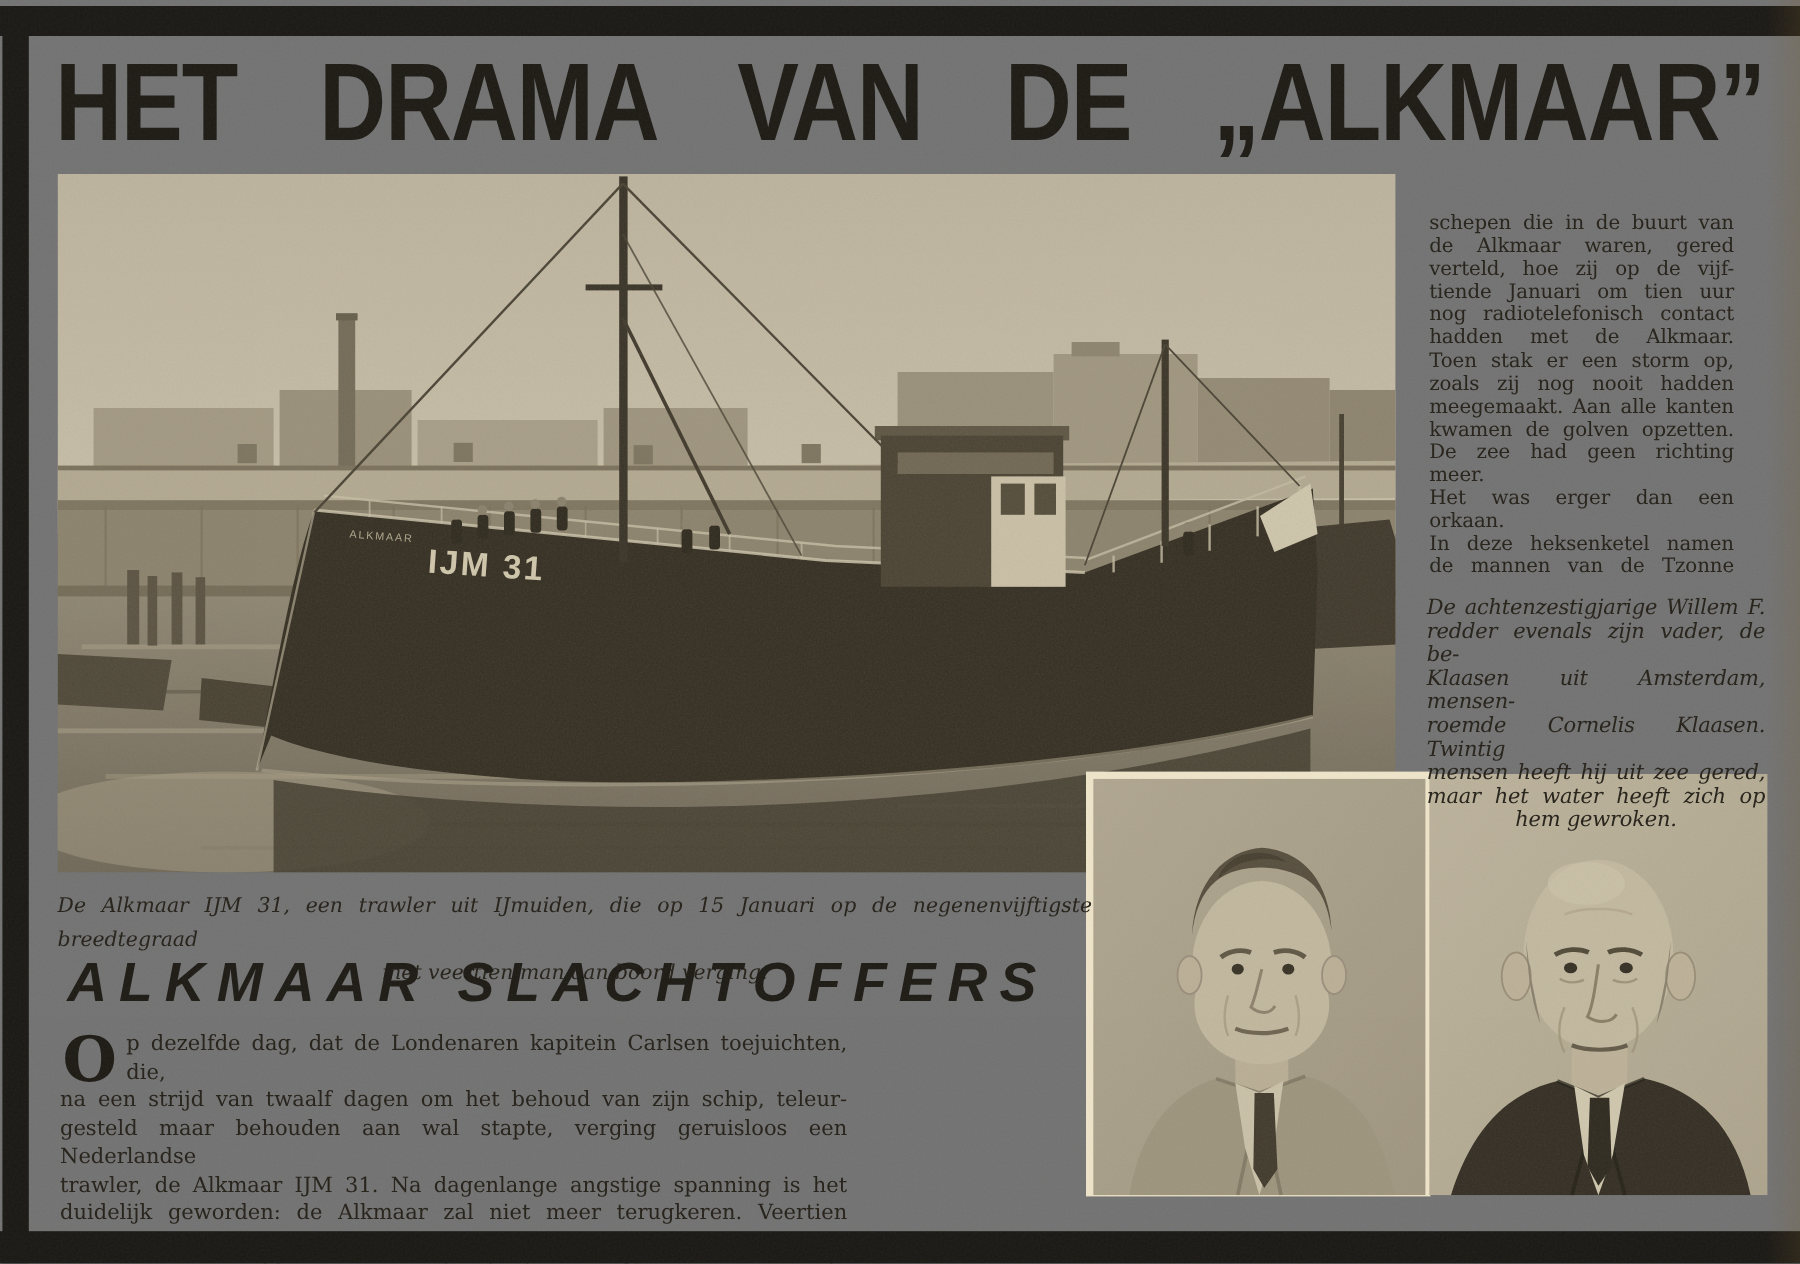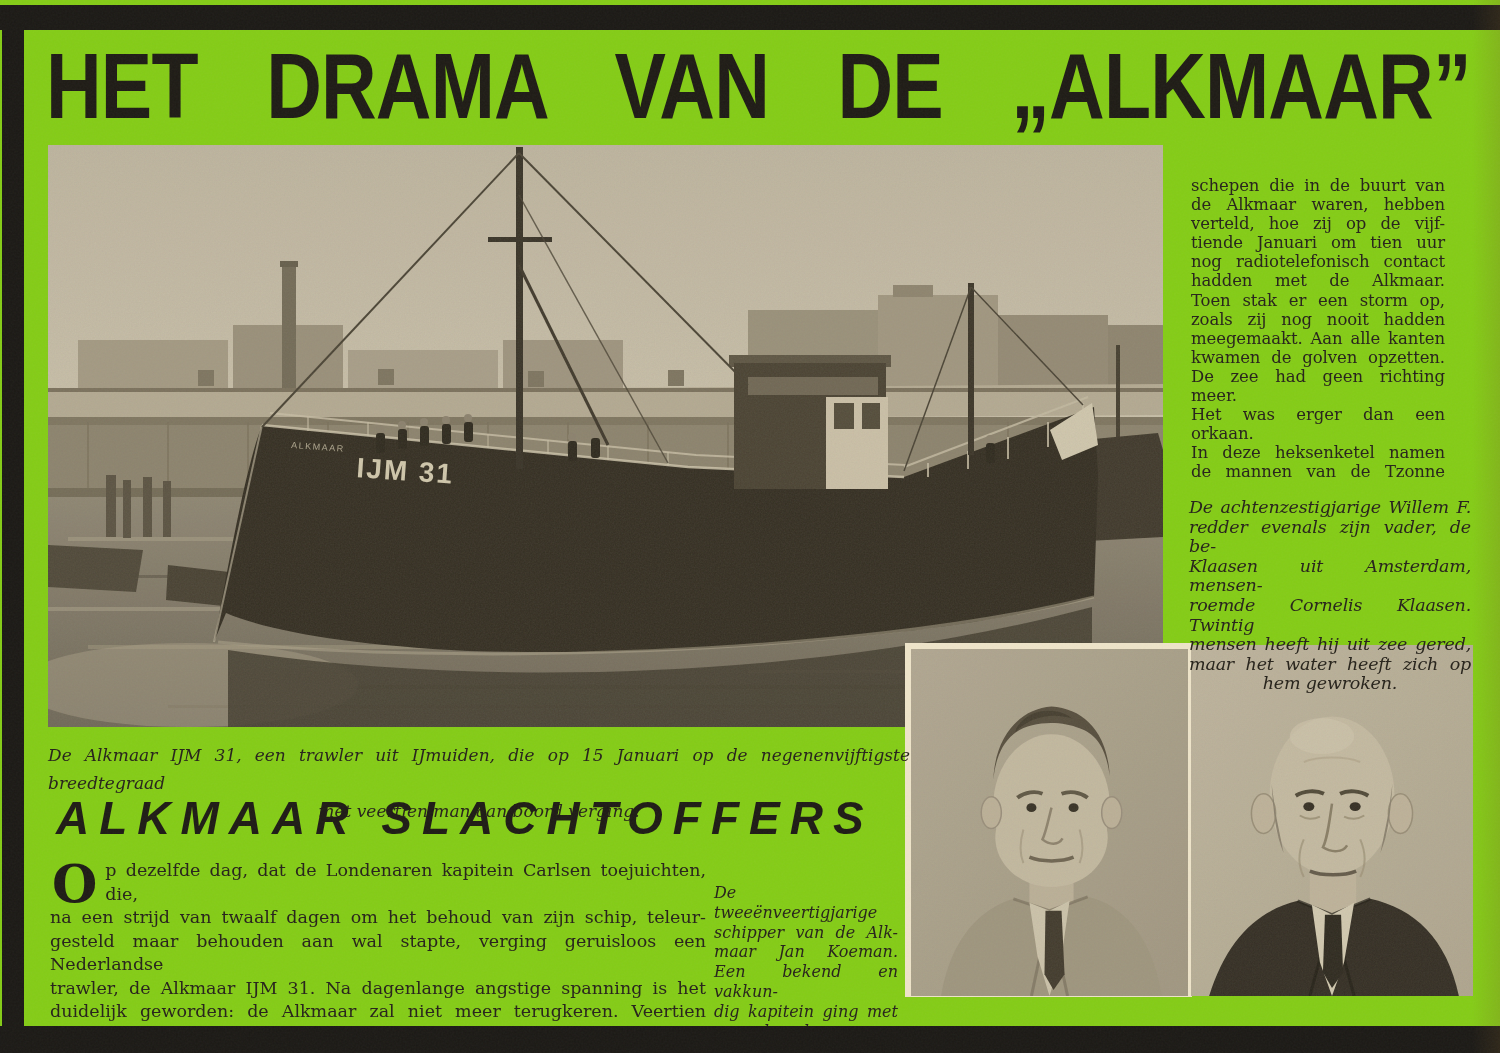--- a/index.html
+++ b/index.html
@@ -1,16 +1,16 @@
 <!DOCTYPE html>
 <html><head>
 <meta charset="utf-8">
 <style>
   html,body{margin:0;padding:0;background:#555;}
-  #page{position:relative;width:1500px;height:1053px;background:#84cc16;overflow:hidden;
+  #page{position:relative;width:1500px;height:1053px;background:#737373;overflow:hidden;
         font-family:"DejaVu Serif",serif;color:#26221a;}
   #page:after{content:"";position:absolute;right:0;top:0;width:28px;height:100%;
         background:linear-gradient(90deg,rgba(0,0,0,0),rgba(120,90,40,.20));z-index:7;pointer-events:none;}
   .abs{position:absolute;}
   .bar{background:#1b1915;z-index:6;}
   #bar-top{left:0;top:5px;width:100%;height:25px;}
   #bar-left{left:2px;top:5px;width:22px;height:1048px;}
   #bar-bottom{left:0;top:1026px;width:100%;height:27px;}
   #headline{left:46px;top:40px;width:1700px;transform:scaleX(.838);transform-origin:0 0;
         font-family:"Liberation Sans",sans-serif;font-weight:700;font-size:92px;line-height:1.0;
@@ -202,21 +202,21 @@
         <text x="243" y="303" transform="rotate(4 243 303)" font-family="Liberation Sans,sans-serif" font-size="9" letter-spacing="1.5" fill="#c9c2ac" opacity=".85">ALKMAAR</text>
         <text x="308" y="332" transform="rotate(4 308 332)" font-family="Liberation Sans,sans-serif" font-weight="bold" font-size="28" letter-spacing="2" fill="#d9d2ba">IJM 31</text>
       </g>
       <rect x="0" y="0" width="1115" height="582" filter="url(#grainA)" opacity=".25"></rect>
       <rect x="0" y="0" width="1115" height="582" fill="#9a7b45" opacity=".10"></rect>
     </svg>
   </div>
 
   <div class="abs" id="right-col">
     <div class="t-line">schepen die in de buurt van</div>
-    <div class="t-line">de Alkmaar waren, hebben</div>
+    <div class="t-line">de Alkmaar waren, gered</div>
     <div class="t-line">verteld, hoe zij op de vijf-</div>
     <div class="t-line">tiende Januari om tien uur</div>
     <div class="t-line">nog radiotelefonisch contact</div>
     <div class="t-line">hadden met de Alkmaar.</div>
     <div class="t-line">Toen stak er een storm op,</div>
     <div class="t-line">zoals zij nog nooit hadden</div>
     <div class="t-line">meegemaakt. Aan alle kanten</div>
     <div class="t-line">kwamen de golven opzetten.</div>
     <div class="t-line">De zee had geen richting meer.</div>
     <div class="t-line">Het was erger dan een orkaan.</div>
@@ -245,28 +245,20 @@
     <span class="dropcap">O</span>
     <div class="t-line">p dezelfde dag, dat de Londenaren kapitein Carlsen toejuichten, die,</div>
     <div class="t-line">na een strijd van twaalf dagen om het behoud van zijn schip, teleur-</div>
     <div class="t-line">gesteld maar behouden aan wal stapte, verging geruisloos een Nederlandse</div>
     <div class="t-line">trawler, de Alkmaar IJM 31. Na dagenlange angstige spanning is het</div>
     <div class="t-line">duidelijk geworden: de Alkmaar zal niet meer terugkeren. Veertien mannen</div>
     <div class="t-line">zijn op zee gebleven, voor de kust van Noorwegen op de negenenvijftigste</div>
 
   </div>
 
-  <div class="abs" id="koeman-cap">
-    <div class="t-line">De tweeënveertigjarige</div>
-    <div class="t-line">schipper van de Alk-</div>
-    <div class="t-line">maar Jan Koeman.</div>
-    <div class="t-line">Een bekend en vakkun-</div>
-    <div class="t-line">dig kapitein ging met</div>
-    <div class="t-center">hem heen.</div>
-  </div>
 
   <div class="abs" id="mat-koeman"></div>
 
   <div class="abs" id="portrait-koeman">
     <svg width="277" height="347" viewBox="0 0 276 350" preserveAspectRatio="none">
       <defs>
         <linearGradient id="bgK" x1="0" y1="0" x2="1" y2="1">
           <stop offset="0" stop-color="#b4ac99"></stop>
             <stop offset="1" stop-color="#a29a87"></stop>
         </linearGradient>

